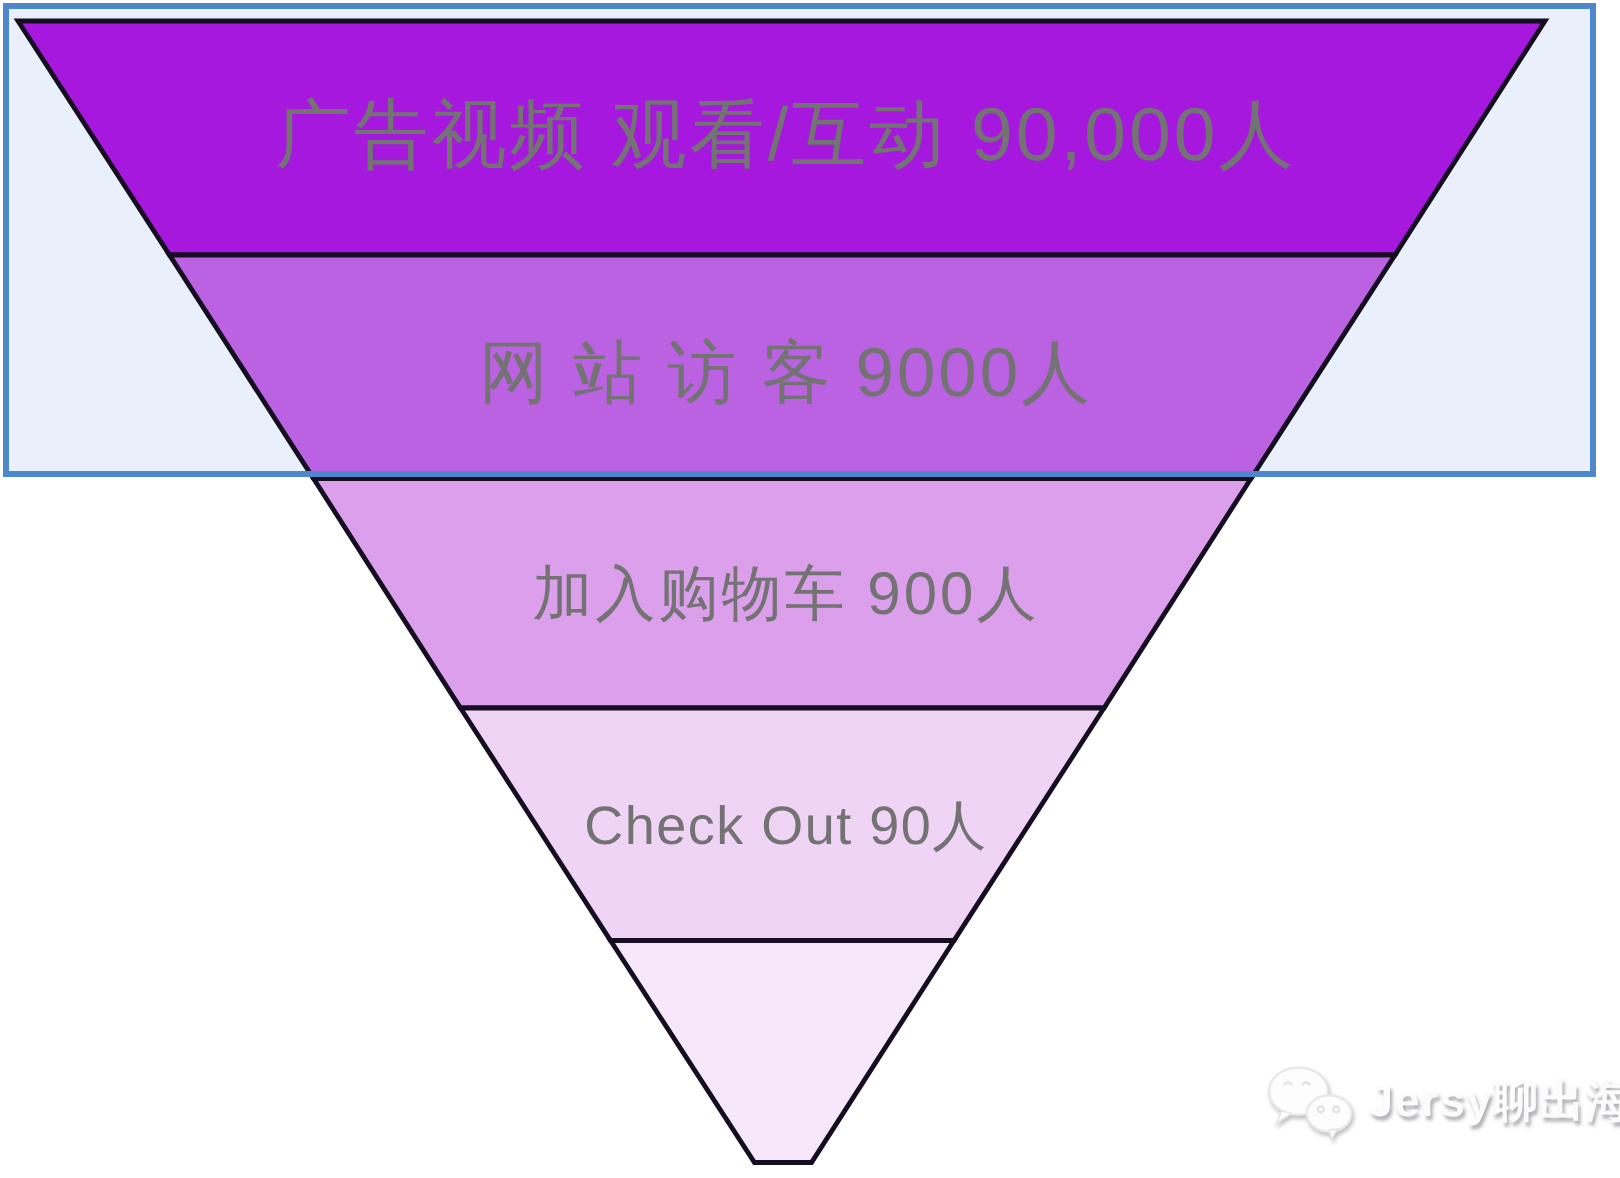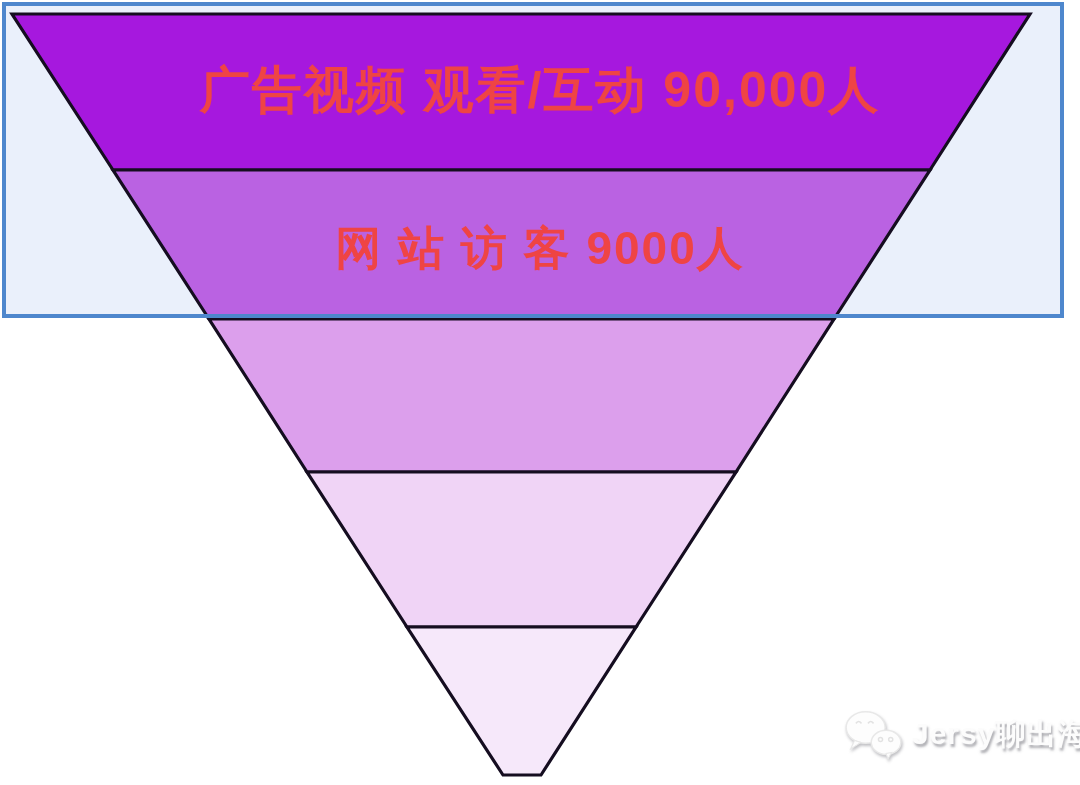--- a/index.html
+++ b/index.html
@@ -39,25 +39,24 @@
   .funnel-svg polygon {
     stroke: #150D20;
     stroke-width: 3.2;
     stroke-linejoin: miter;
   }
   .stage-label {
     position: absolute;
     left: 524px;
     transform: translate(-50%, -50%);
     z-index: 4;
-    color: #ef4444;
-    font-weight: bold;
+    color: #737373;
+    font-weight: normal;
     white-space: nowrap;
     letter-spacing: 1px;
-    margin-left: 16px;
   }
   .l1 { top: 90px;  font-size: 50px; letter-spacing: 2px; }
   .l2 { top: 249px; font-size: 46px; letter-spacing: 2px; }
   .l3 { top: 396px; font-size: 40px; letter-spacing: 2px; }
   .l4 { top: 551px; font-size: 36px; }
   .l5 { top: 690px; font-size: 28px; }
   .watermark {
     position: absolute;
     left: 843px; top: 708px;
     display: flex;
@@ -87,20 +86,22 @@
     <polygon points="113,170 930,170 834,319 209,319" fill="#BA62E2" stroke="#150D20"></polygon>
     <polygon points="209,319 834,319 736,472 307,472" fill="#DC9FEC" stroke="#150D20"></polygon>
     <polygon points="307,472 736,472 636,627 407,627" fill="#F0D4F6" stroke="#150D20"></polygon>
     <polygon points="407,627 636,627 541,775 503,775" fill="#F6E8FA" stroke="#150D20"></polygon>
   </svg>
 
   <div class="hl-border" style="border-color: rgb(78, 135, 205);"></div>
 
   <div class="stage-label l1">广告视频 观看/互动  90,000人</div>
   <div class="stage-label l2">网 站 访 客  9000人</div>
+  <div class="stage-label l3">加入购物车  900人</div>
+  <div class="stage-label l4">Check Out 90人</div>
 
   <div class="watermark">
     <svg class="wm-icon" width="62" height="52" viewBox="0 0 66 56">
       <ellipse cx="24" cy="21" rx="21" ry="17" fill="#fdfdfd" stroke="#e8e8e8" stroke-width="1.6"></ellipse>
       <path d="M12 35 L8 44 L19 37 Z" fill="#fdfdfd" stroke="#e8e8e8" stroke-width="1.2"></path>
       <path d="M14 16 q2.5 -3 5 0" fill="none" stroke="#e2e2e2" stroke-width="1.8" stroke-linecap="round"></path>
       <path d="M27 16 q2.5 -3 5 0" fill="none" stroke="#e2e2e2" stroke-width="1.8" stroke-linecap="round"></path>
       <ellipse cx="46" cy="37" rx="16" ry="13" fill="#fdfdfd" stroke="#e8e8e8" stroke-width="1.6"></ellipse>
       <path d="M46 49 L48 55 L52 48 Z" fill="#fdfdfd" stroke="#e8e8e8" stroke-width="1.2"></path>
       <circle cx="40" cy="34" r="2.2" fill="none" stroke="#e2e2e2" stroke-width="1.6"></circle>

